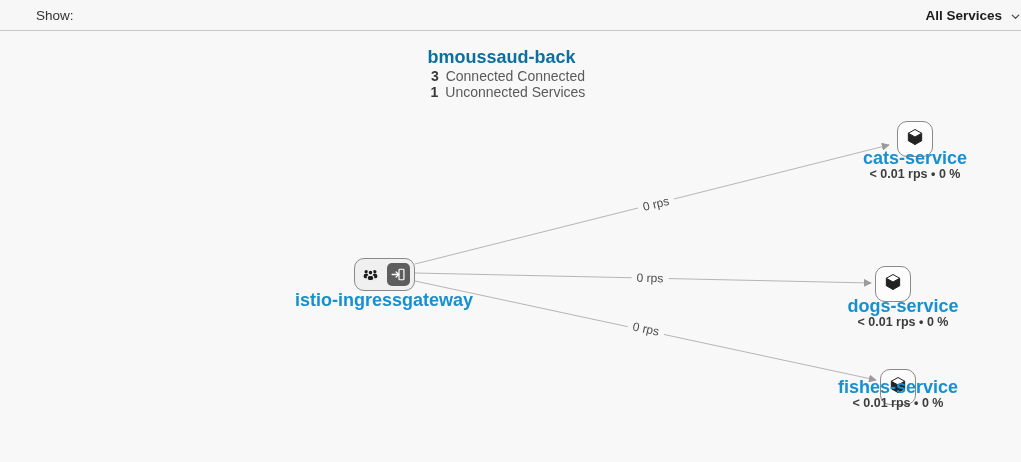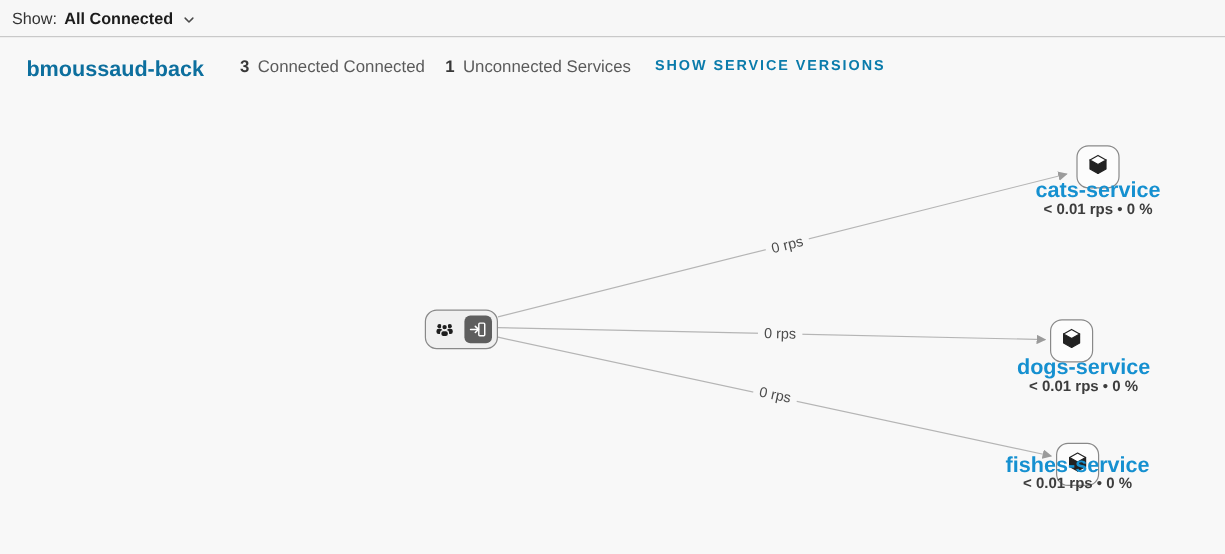--- a/index.html
+++ b/index.html
@@ -9,32 +9,33 @@
     font-family: "Liberation Sans", sans-serif;
     background: #f8f8f8;
   }
   .screen { position: relative; width: 1021px; height: 462px; background: #f8f8f8; overflow: hidden; }
 
   
   .topbar {
     position: absolute; top: 0; left: 0; right: 0; height: 31px;
     border-bottom: 1px solid #c9c9c9;
     display: flex; align-items: center; gap: 6px;
-    padding-left: 10px; font-size: 13.5px; color: #333;
+    padding-left: 36px; font-size: 13.5px; color: #333;
     background: #f7f7f7;
+    justify-content: space-between;
   }
   .filter-btn {
     display: flex; align-items: center; gap: 8px;
     background: none; border: none; padding: 0;
     font: inherit; font-weight: 700; color: #1c1c1c; cursor: pointer;
   }
   .chev { width: 11px; height: 11px; display: block; }
 
   
-  .header { position: absolute; top: 47px; left: 22px; right: 10px; display: flex; align-items: flex-start; }
+  .header { position: absolute; top: 47px; left: 22px; right: 10px; display: flex; align-items: center; flex-direction: column; }
   .ns-title { font-size: 18px; font-weight: 700; color: #0d6f9e; margin-right: 30px; }
   .count { font-size: 14px; color: #5a5a5a; margin-right: 17px; white-space: nowrap; }
   .count b { color: #383838; font-weight: 700; margin-right: 3px; }
   .versions-link {
     font-size: 12px; font-weight: 700; letter-spacing: 1.6px;
     color: #0a7bab; text-decoration: none; cursor: pointer; margin-left: 3px; white-space: nowrap;
   }
 
   
   .edges-svg { position: absolute; left: 0; top: 0; width: 1021px; height: 462px; }
@@ -68,40 +69,39 @@
   .node-stats { font-size: 12.5px; color: #3d3d3d; line-height: 17px; font-weight: bold; }
 </style>
 </head>
 <body>
 
 <div class="screen">
 
   <div class="topbar">
     <span>Show:</span>
     <button class="filter-btn">
-      <span>All Connected</span>
+      <span>All Services</span>
       <span class="chev">
         <svg viewBox="0 0 12 12" width="11" height="11">
             <path d="M2.5 4.5 L6 8 L9.5 4.5" fill="none" stroke="#4a4a4a" stroke-width="1.4" stroke-linecap="round" stroke-linejoin="round"></path>
           </svg>
       </span>
     </button>
   </div>
 
   <div class="header">
     <span class="ns-title">bmoussaud-back</span>
     <span class="count">
       <b>3</b>
       <span>Connected Connected</span>
     </span>
     <span class="count">
       <b>1</b>
       <span>Unconnected Services</span>
     </span>
-    <a class="versions-link">SHOW SERVICE VERSIONS</a>
   </div>
 
   <svg class="edges-svg">
     <defs>
       <marker id="arrow" viewBox="0 0 10 10" refX="9" refY="5" markerWidth="8" markerHeight="8" orient="auto">
         <path d="M0,0 L10,5 L0,10 z" fill="#9b9b9b"></path>
       </marker>
     </defs>
     <line x1="415" y1="264" x2="889" y2="145" stroke="#b5b5b5" stroke-width="1" marker-end="url(#arrow)"></line>
     <line x1="415" y1="273" x2="871" y2="283" stroke="#b5b5b5" stroke-width="1" marker-end="url(#arrow)"></line>
@@ -125,20 +125,23 @@
         </g>
       </svg>
     </span>
     <span class="gw-ingress">
       <svg viewBox="0 0 24 24" width="17" height="17">
         <rect x="12.7" y="4.6" width="7" height="14.8" rx="1.2" fill="none" stroke="#ffffff" stroke-width="1.7"></rect>
         <line x1="3" y1="12" x2="11.6" y2="12" stroke="#ffffff" stroke-width="1.8" stroke-linecap="round"></line>
         <path d="M8.6 8.4 L12.4 12 L8.6 15.6" fill="none" stroke="#ffffff" stroke-width="1.8" stroke-linecap="round" stroke-linejoin="round"></path>
       </svg>
     </span>
+  </div>
+  <div class="node-caption wide" style="left:264px; top:293px;">
+    <div class="node-name">istio-ingressgateway</div>
   </div>
 
   <div class="svc-node" style="left:897px; top:121px;">
     <span>
       <svg viewBox="0 0 24 24" width="20" height="20">
         <path d="M4,7.5 L12,12 L12,21 L4,16.5 Z" fill="#222" stroke="#222" stroke-width="1.2" stroke-linejoin="round"></path>
         <path d="M20,7.5 L20,16.5 L12,21 L12,12 Z" fill="#222" stroke="#222" stroke-width="1.2" stroke-linejoin="round"></path>
         <path d="M12,3 L20,7.5 L12,12 L4,7.5 Z" fill="#ffffff" stroke="#222" stroke-width="1.2" stroke-linejoin="round"></path>
       </svg>
     </span>

